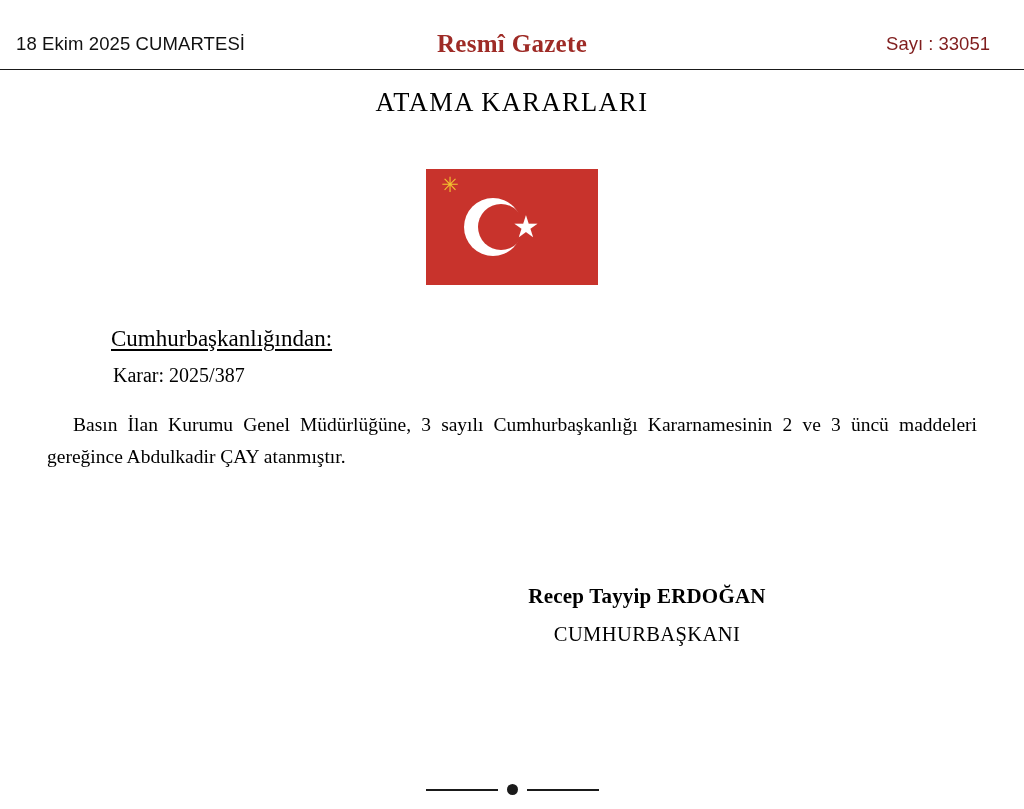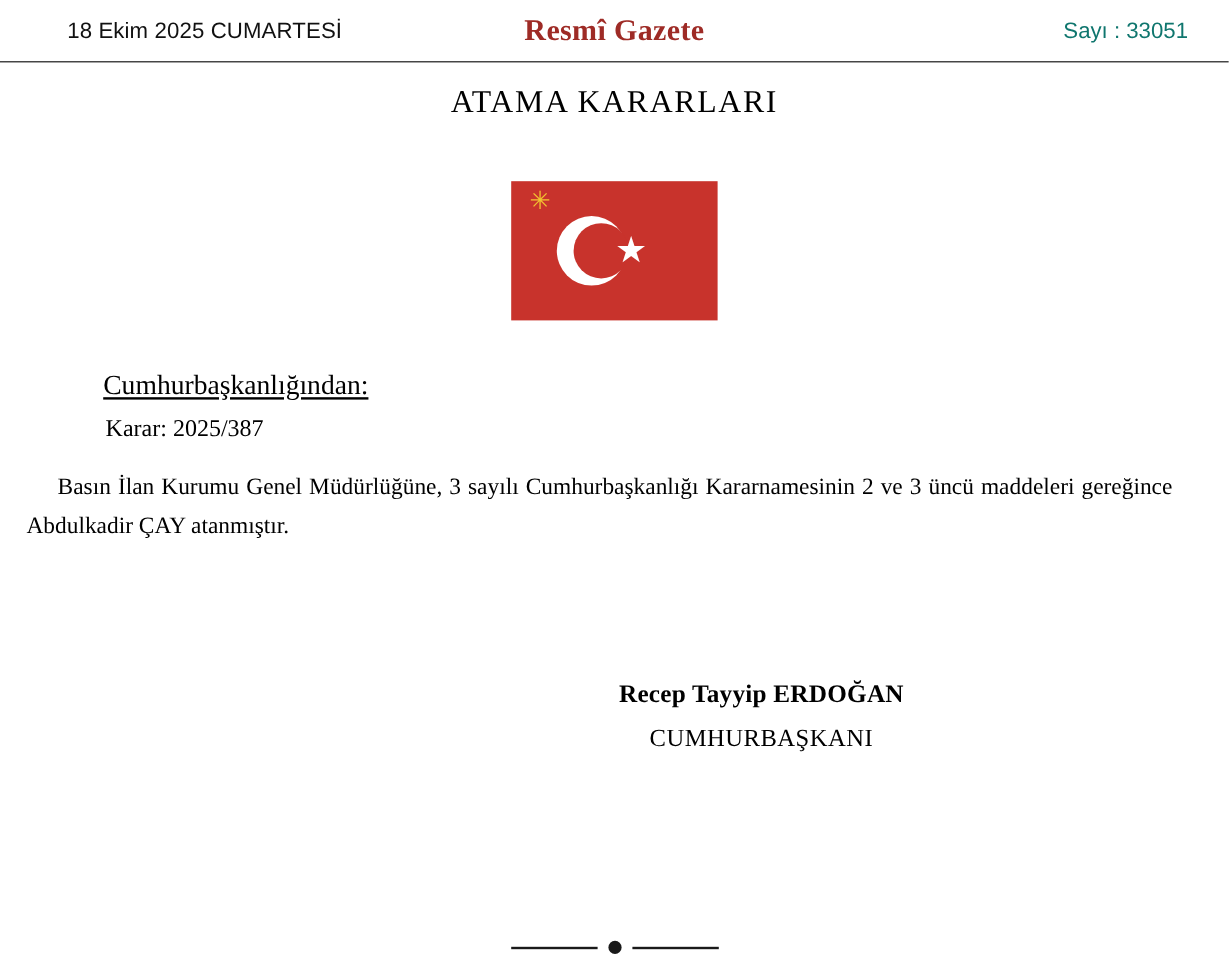--- a/index.html
+++ b/index.html
@@ -16,22 +16,23 @@
     position: relative;
     overflow: hidden;
   }
 
   
   .masthead {
     height: 52px;
     border-bottom: 1.5px solid #1a1a1a;
     display: flex;
     align-items: center;
-    padding: 0 34px 0 56px;
+    padding: 0 34px 0 16px;
     position: relative;
+    margin-top: 18px;
   }
   .masthead-date {
     font-family: "Liberation Sans", sans-serif;
     font-size: 18.5px;
     letter-spacing: 0.1px;
     color: #111;
     white-space: nowrap;
   }
   .masthead-title {
     position: absolute;
@@ -42,21 +43,21 @@
     font-weight: bold;
     font-size: 25px;
     color: #9e2b26;
     letter-spacing: 0.3px;
     pointer-events: none;
   }
   .masthead-issue {
     margin-left: auto;
     font-family: "Liberation Sans", sans-serif;
     font-size: 18.5px;
-    color: #0f766e;
+    color: #7f1d1d;
     white-space: nowrap;
     z-index: 2;
   }
 
   
   .doc-headline {
     text-align: center;
     font-family: "Liberation Serif", serif;
     font-weight: normal;
     font-size: 26.5px;
@@ -114,21 +115,21 @@
     width: 20px;
     height: 20px;
     color: #f2c230;
     font-size: 21px;
     line-height: 20px;
     text-align: center;
   }
 
   
   .content {
-    padding: 0 47px 0 22px;
+    padding: 0 47px 0 47px;
     margin-top: 41px;
   }
   .from-line {
     margin-top: 41px;
     margin-left: 64px;
     font-size: 23px;
     text-decoration: underline;
     text-underline-offset: 3px;
   }
   .decision-no {

